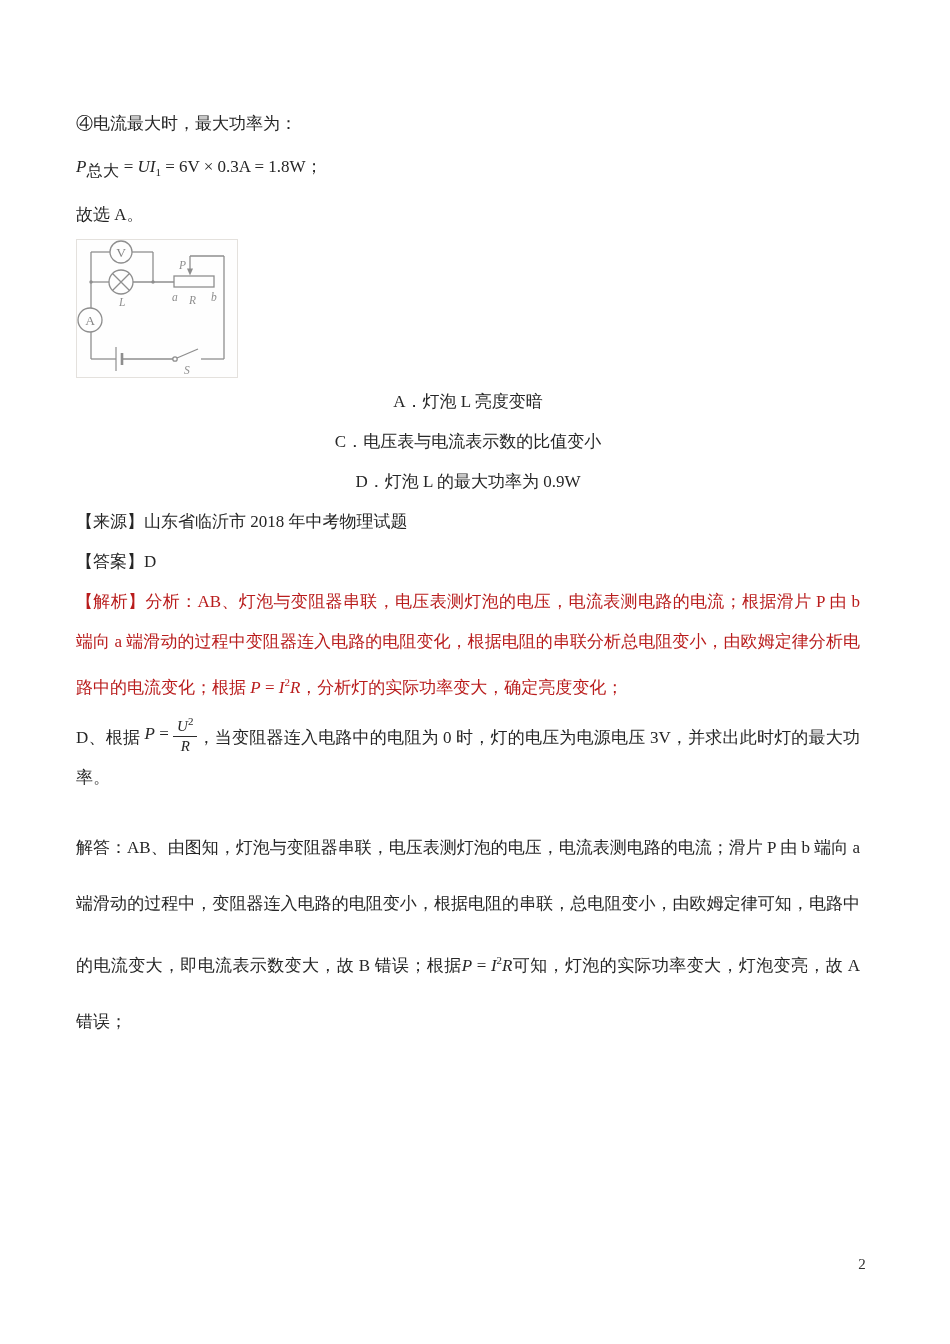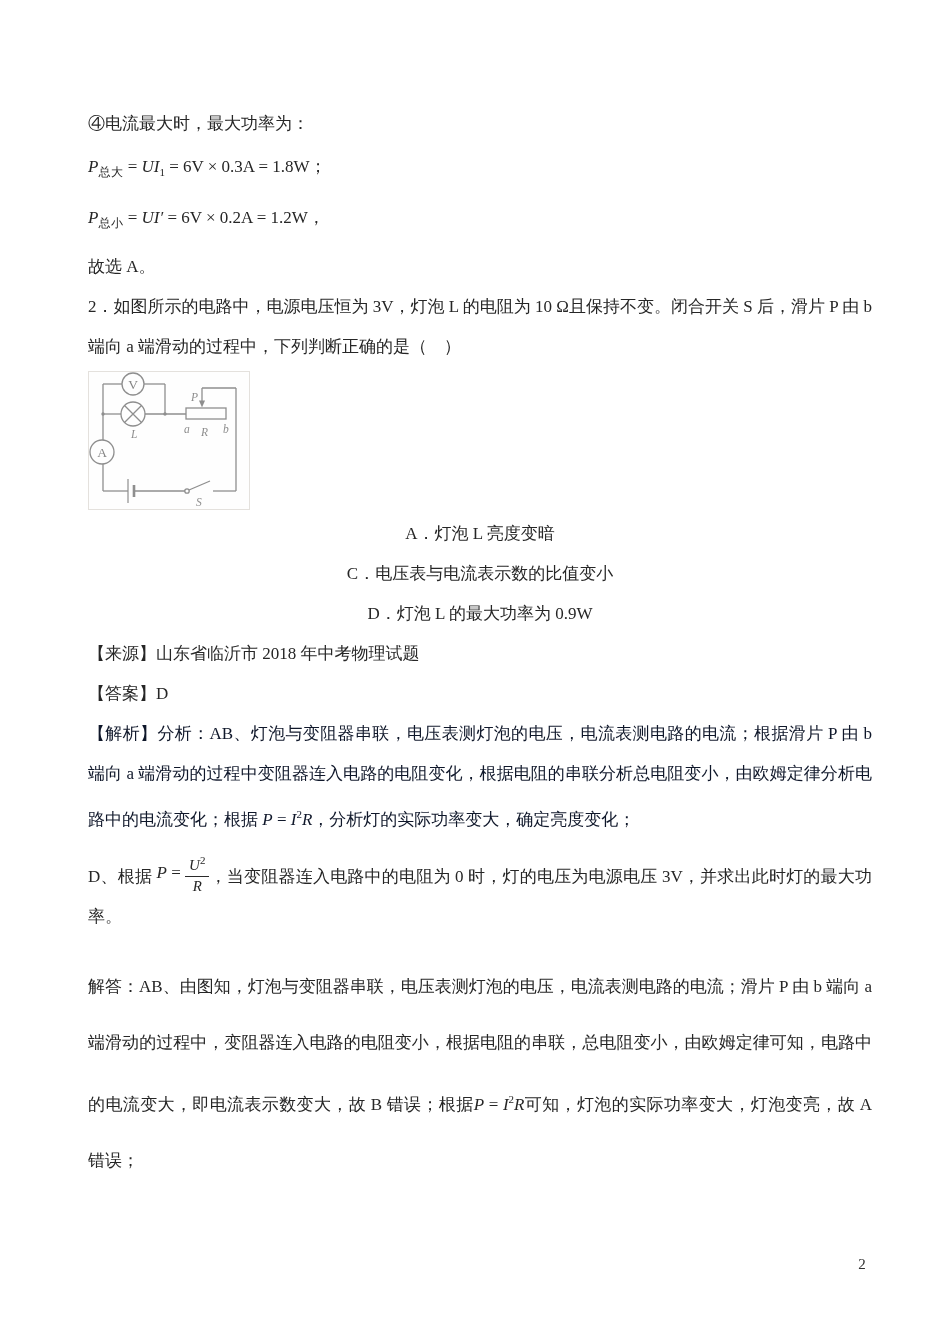--- a/index.html
+++ b/index.html
@@ -1,60 +1,58 @@
 <!DOCTYPE html>
 <html><head>
 <meta charset="utf-8">
 <style>
   html,body { margin:0; padding:0; background:#ffffff; }
   .doc {
     position:relative; width:950px; height:1344px; background:#ffffff;
     font-family:"Liberation Serif","DejaVu Serif",serif;
     color:#262626; font-size:17px; overflow:hidden;
   }
-  .content { position:absolute; left:88px; top:104px; width:784px; }
+  .content { position:absolute; left:76px; top:104px; width:784px; }
   p.line { margin:0; line-height:40px; text-align:justify; }
   p.opt  { margin:0; line-height:40px; text-align:center; }
   p.fline { margin:0; line-height:46px; text-align:left; }
-  .red { color:#0f172a; }
+  .red { color:#b91c1c; }
   .it { font-style:italic; }
   sub { font-size:11px; }
   sup { font-size:11px; }
-  sub.cjk { font-size:12px; letter-spacing:0.5px; }
+  sub.cjk { font-size:16px; letter-spacing:0.5px; }
   .diagram-wrap { margin:4px 0 4px 0; line-height:0; }
   .diagram-wrap svg { display:block; border:1px solid #e4e1dd; background:#fefefe; }
   .meter-label { font-size:13.5px; fill:#858585; font-style:normal; text-anchor:middle;
                  font-family:"Liberation Serif","DejaVu Serif",serif; }
   .part-label  { font-size:11.5px; fill:#8e8e8e; font-style:italic;
                  font-family:"Liberation Serif","DejaVu Serif",serif; }
   .dform { display:inline-block; vertical-align:4px; }
   .frac { display:inline-block; vertical-align:middle; text-align:center; line-height:1.15; font-size:15px; }
   .frac .num { display:block; padding:0 4px 1px 4px; border-bottom:1.2px solid #2a2a2a; }
   .frac .den { display:block; padding-top:1px; }
-  .d-para { margin-top:14px; line-height:40px; text-align:justify; }
+  .d-para { margin-top:6px; line-height:40px; text-align:justify; }
   .answer-para { margin-top:22px; line-height:56px; text-align:justify; }
   .page-number { position:absolute; left:848px; top:1256px; width:28px; text-align:center;
                  font-size:15px; color:#303030; }
 </style>
 </head>
 <body>
 
 <div class="doc">
   <div class="content">
 
     <p class="line">④电流最大时，最大功率为：</p>
 
     <p class="fline"><span class="it">P</span><sub class="cjk">总大</sub><span> = </span><span class="it">UI</span><sub>1</sub><span> = 6V × 0.3A = 1.8W</span><span>；</span></p>
 
 
-    <p class="fline"><span class="it">P</span><sub class="cjk">总小</sub><span> = </span><span class="it">UI′</span><span> = 6V × 0.2A = 1.2W</span><span>，</span></p>
 
     <p class="line">故选 A。</p>
 
-    <p class="line">2．如图所示的电路中，电源电压恒为 3V，灯泡 L 的电阻为 10 Ω且保持不变。闭合开关 S 后，滑片 P 由 b 端向 a 端滑动的过程中，下列判断正确的是（　）</p>
 
     <div class="diagram-wrap">
       <svg width="160" height="137" viewBox="0 0 160 137">
         <g stroke="#8e8e8e" stroke-width="1.3" fill="none">
 
           <path d="M14,12 H33"></path>
           <circle cx="44" cy="12" r="11"></circle>
           <path d="M55,12 H76"></path>
           <path d="M76,12 V42"></path>
 

